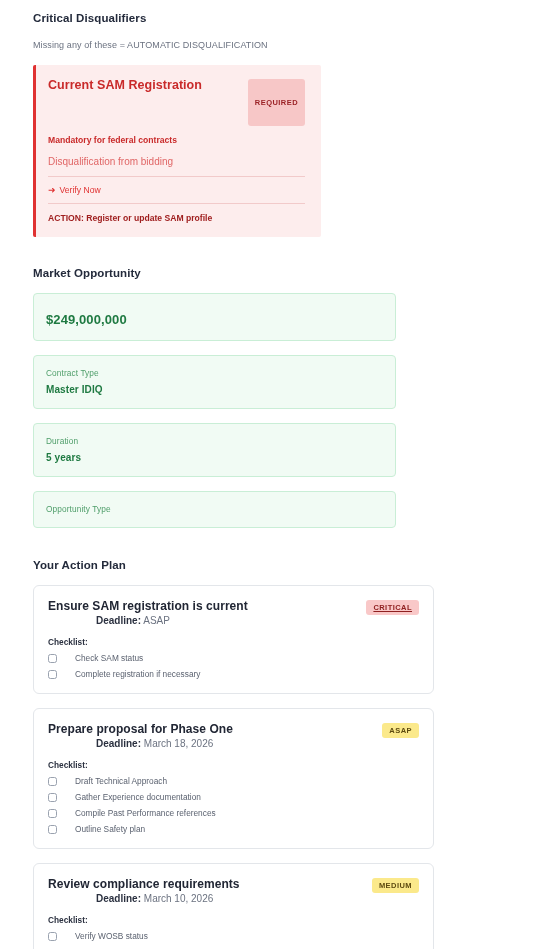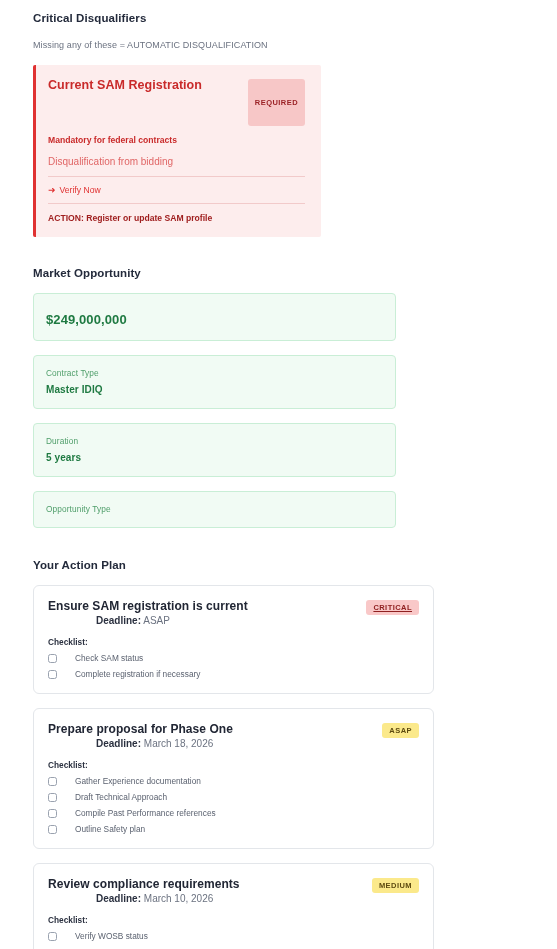--- a/index.html
+++ b/index.html
@@ -250,25 +250,25 @@
         </div>
         <div class="task-card">
           <div class="task-head">
             <span class="task-title">Prepare proposal for Phase One</span>
             <span class="badge high">ASAP</span>
           </div>
           <div class="task-deadline"><b>Deadline:</b> <span>March 18, 2026</span></div>
           <div class="checklist-label">Checklist:</div>
           <div class="check-row">
             <span class="checkbox"></span>
+            <span class="check-text">Draft Technical Approach</span>
+          </div>
+          <div class="check-row">
+            <span class="checkbox"></span>
             <span class="check-text">Gather Experience documentation</span>
-          </div>
-          <div class="check-row">
-            <span class="checkbox"></span>
-            <span class="check-text">Draft Technical Approach</span>
           </div>
           <div class="check-row">
             <span class="checkbox"></span>
             <span class="check-text">Compile Past Performance references</span>
           </div>
           <div class="check-row">
             <span class="checkbox"></span>
             <span class="check-text">Outline Safety plan</span>
           </div>
         </div>

